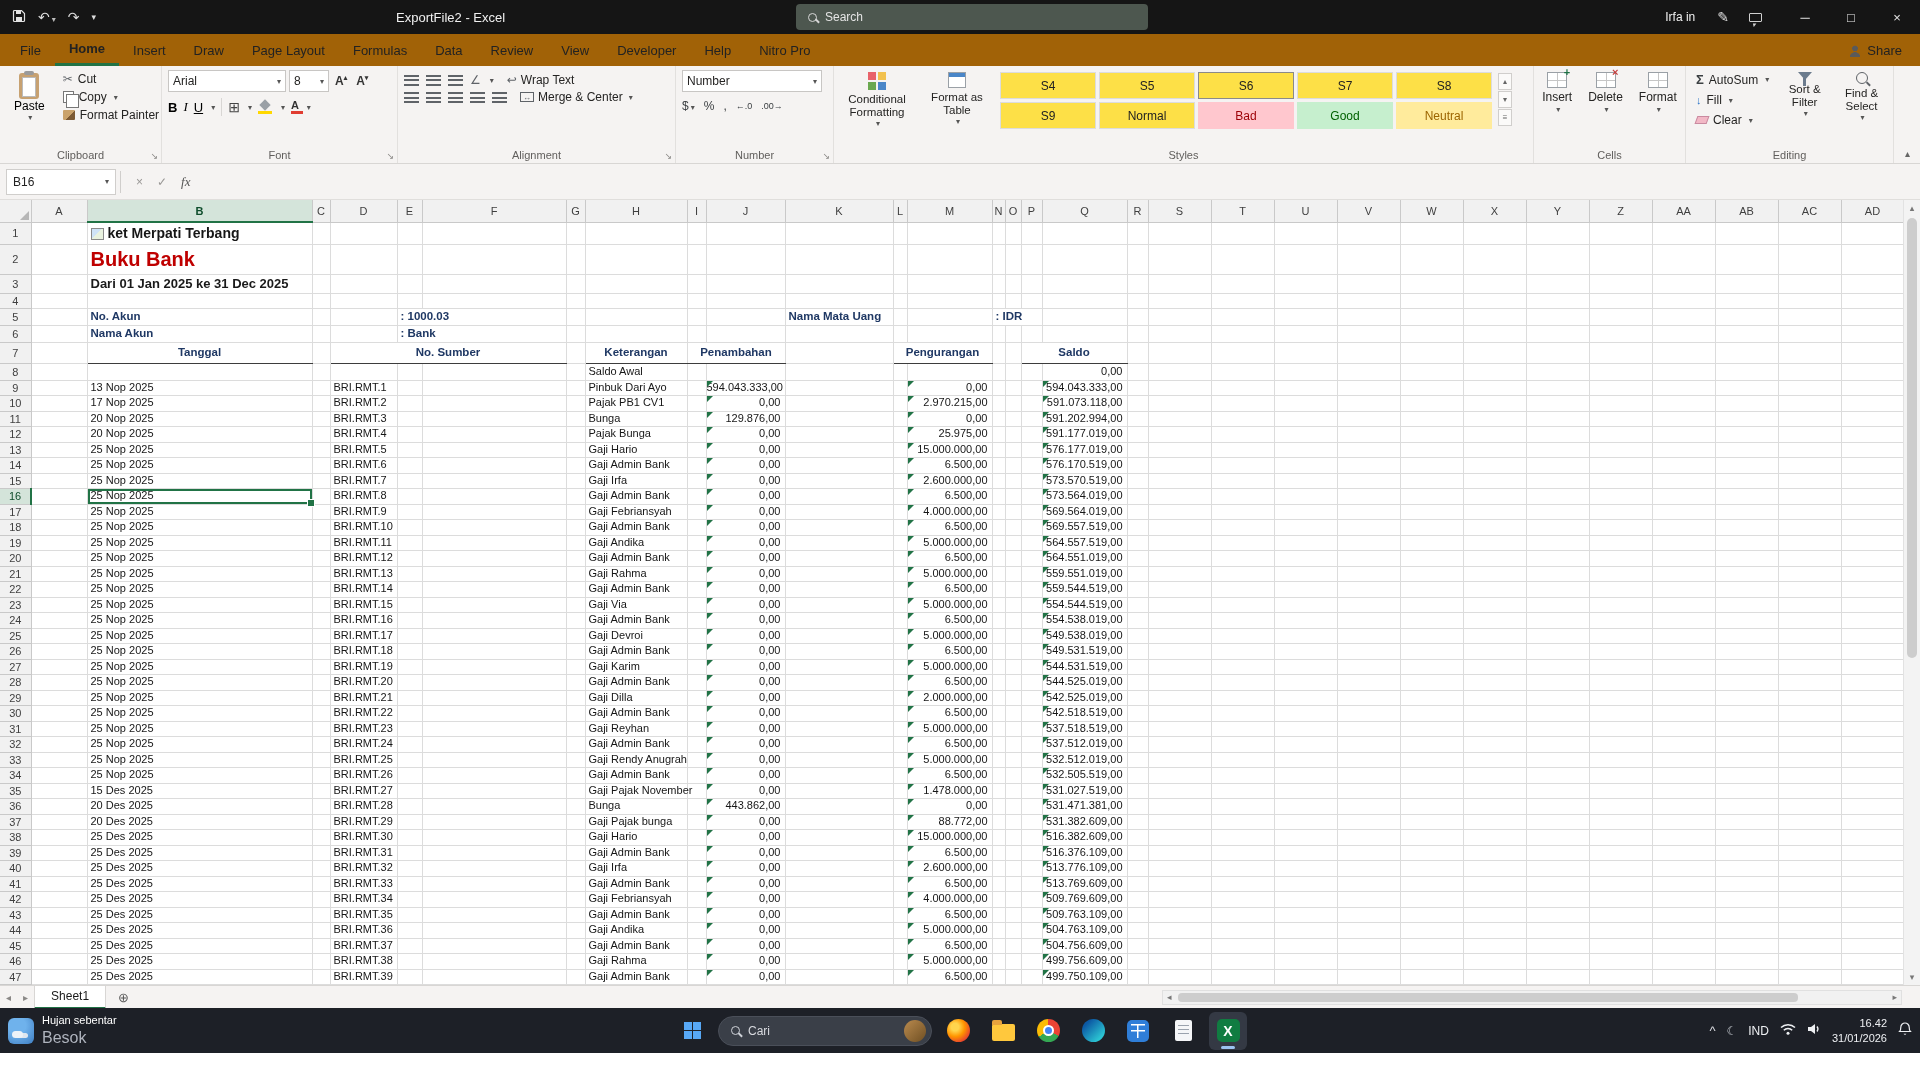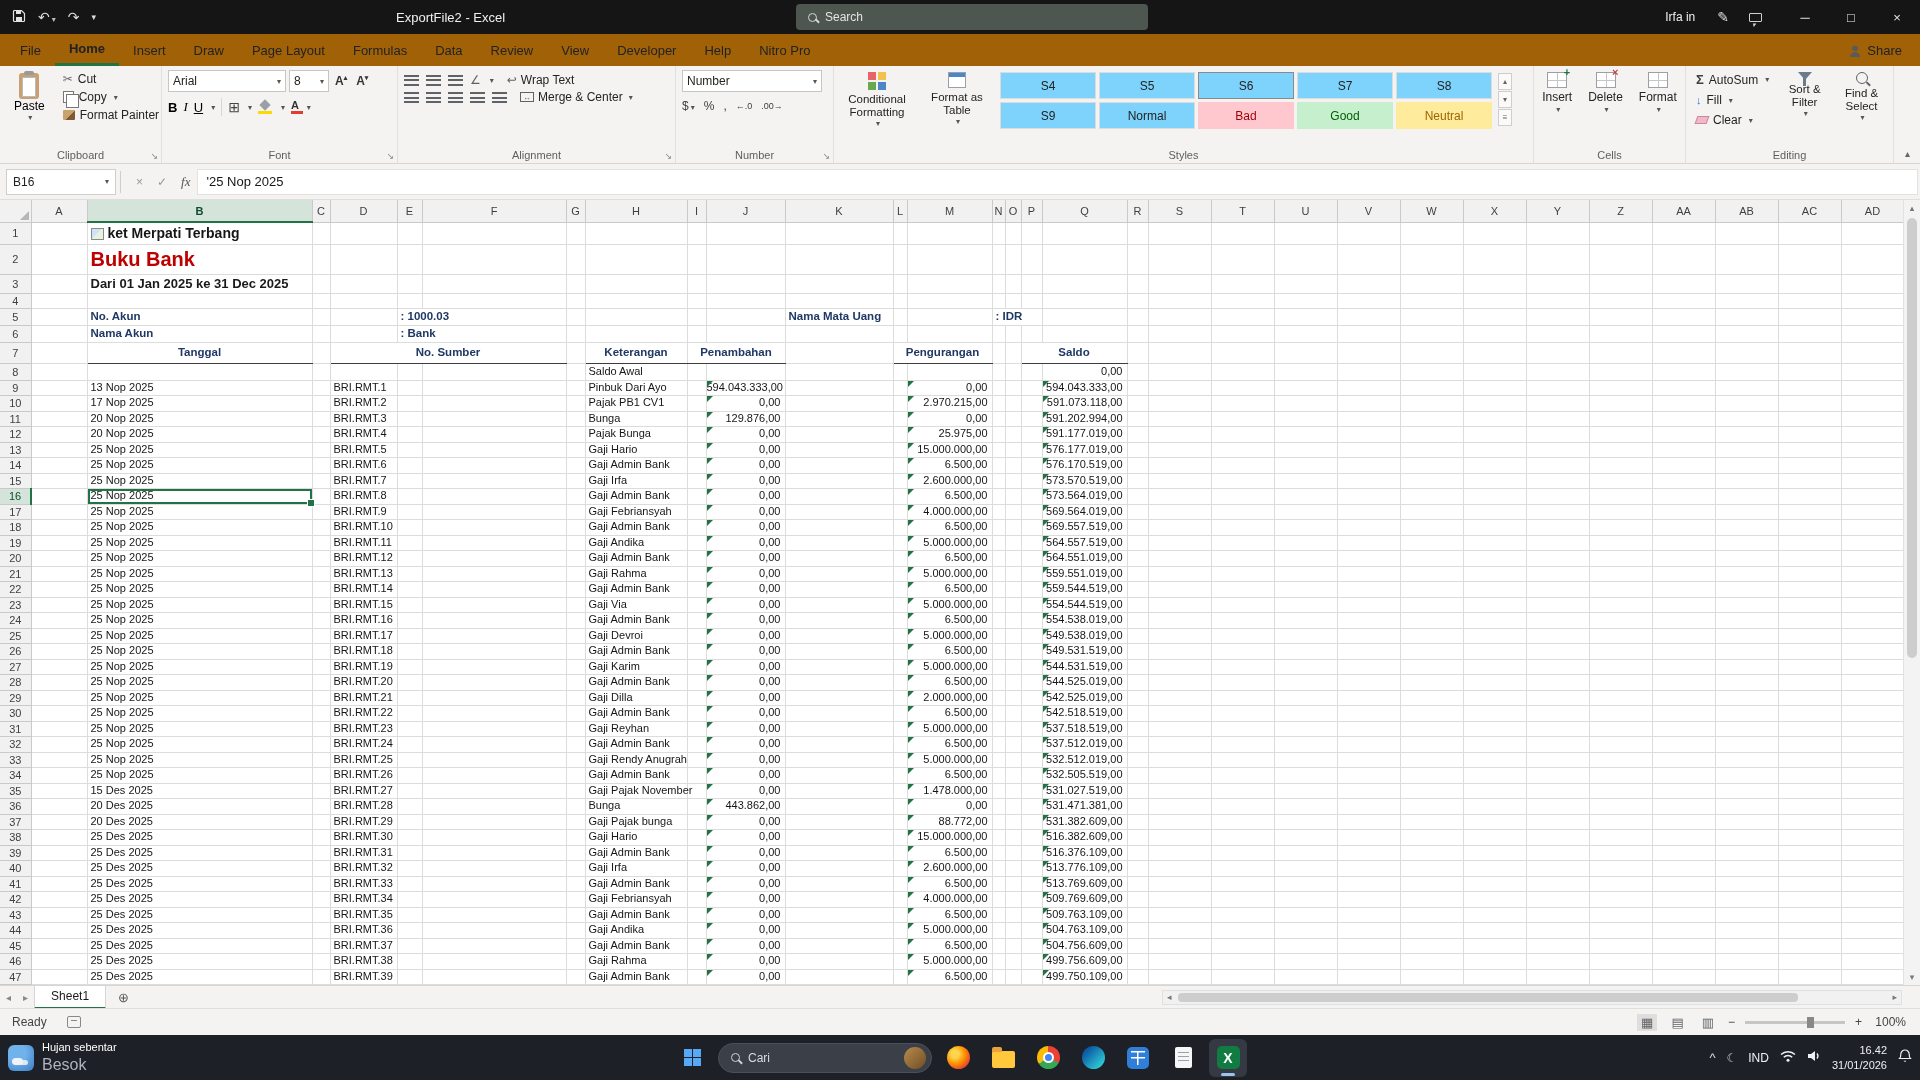--- a/index.html
+++ b/index.html
@@ -85,21 +85,21 @@
 
   .g-styles{width:700px;display:flex;gap:6px;align-items:flex-start}
   .ic-cf{display:inline-block;width:18px;height:18px;background:
     linear-gradient(#e8626a 0 0) 0 0/8px 8px no-repeat,
     linear-gradient(#f2c14e 0 0) 10px 0/8px 8px no-repeat,
     linear-gradient(#6aa84f 0 0) 0 10px/8px 8px no-repeat,
     linear-gradient(#4a86c8 0 0) 10px 10px/8px 8px no-repeat}
   .ic-fat{display:inline-block;width:18px;height:16px;border:1px solid #9aa0a6;background:linear-gradient(#4a86c8 0 4px,#fff 4px)}
   .two{width:74px;font-size:11.5px}
   .gallery{display:grid;grid-template-columns:repeat(5,96px);grid-auto-rows:27px;gap:3px;margin-top:2px}
-  .gtile{background:#7dd3fc;border:1px solid #dcdcdc;display:flex;align-items:center;justify-content:center;font-size:12px;color:#222}
+  .gtile{background:#fde047;border:1px solid #dcdcdc;display:flex;align-items:center;justify-content:center;font-size:12px;color:#222}
   .gtile.sel{border:1.5px solid #8a8a8a}
   .gtile.bad{background:#ffc7ce;color:#9c0006;border-color:#ffc7ce}
   .gtile.good{background:#c6efce;color:#006100;border-color:#c6efce}
   .gtile.neutral{background:#ffeb9c;color:#9c6500;border-color:#ffeb9c}
   .gal-arrows{display:flex;flex-direction:column;gap:1px;margin-top:3px;font-size:8px;color:#666}
   .gal-arrows span{border:1px solid #d0cecc;background:#fbfaf9;width:14px;text-align:center;line-height:15px}
 
   .g-cells{width:152px;display:flex;gap:4px;justify-content:center}
   .ic-cells{display:inline-block;width:20px;height:16px;border:1px solid #9aa0a6;background:linear-gradient(#fff 0 0);position:relative}
   .ic-cells::before{content:"";position:absolute;inset:0;background:
@@ -450,21 +450,20 @@
 
   <div class="formulabar">
     <div class="namebox">
         <span>B16</span>
         <span class="dd">▾</span>
       </div>
     <span class="fb-sep"></span>
     <span class="fb-ic">×</span>
     <span class="fb-ic">✓</span>
     <span class="fb-fx">fx</span>
-    <div class="fb-input">'25 Nop 2025</div>
   </div>
 
   <div class="grid-wrap">
     <table id="grid-table">
         <colgroup>
           <col style="width:31px">
           <col style="width:56px">
           <col style="width:225px">
           <col style="width:18px">
           <col style="width:67px">
@@ -2089,35 +2088,20 @@
         <span>Sheet1</span>
       </div>
     <span class="sb-add">⊕</span>
     <div class="hscroll">
       <span class="hs-btn">◂</span>
       <div class="hs-thumb"></div>
       <span class="hs-btn" style="margin-left:auto">▸</span>
     </div>
   </div>
 
-  <div class="statusbar">
-    <span class="st-ready">Ready</span>
-    <span class="st-ic"></span>
-    <div class="st-right">
-      <span class="view-ic active">▦</span>
-      <span class="view-ic">▤</span>
-      <span class="view-ic">▥</span>
-      <span>−</span>
-      <div class="zoom-track">
-          <div class="zoom-thumb"></div>
-        </div>
-      <span>+</span>
-      <span class="zoom-pct">100%</span>
-    </div>
-  </div>
 
   <div class="taskbar">
     <div class="tb-weather">
       <span class="w-icon"></span>
       <div class="w-text">
         <div>Hujan sebentar</div>
         <div class="w-sub">Besok</div>
       </div>
     </div>
     <div class="tb-center">

